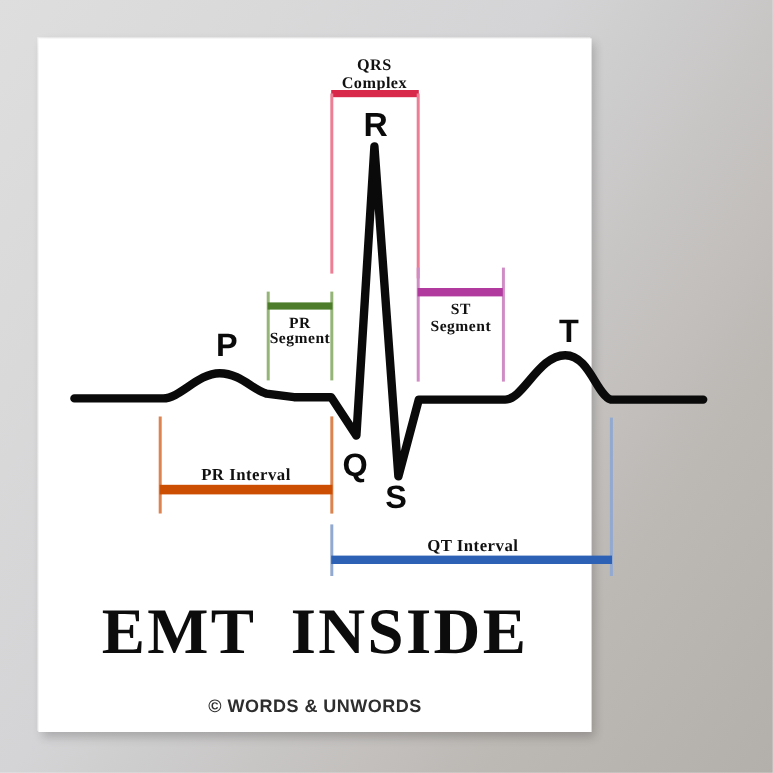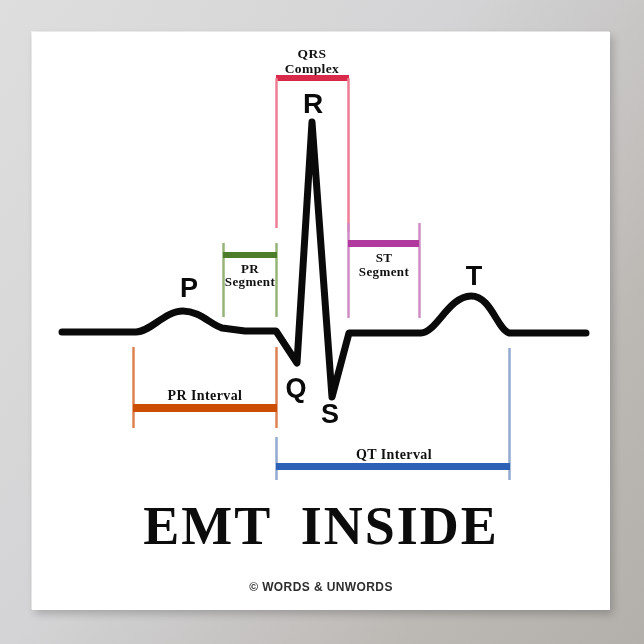--- a/index.html
+++ b/index.html
@@ -11,21 +11,21 @@
     font-family: "Liberation Sans", sans-serif;
   }
   body {
     background: linear-gradient(125deg, #dedede 0%, #d4d4d6 42%, #bcb8b4 78%, #b3afab 100%);
     position: relative;
   }
   .poster {
     position: absolute;
     left: 32px;
     top: 32px;
-    width: 578px;
+    width: 461px;
     height: 578px;
     background: #ffffff;
     box-shadow: 3px 4px 8px rgba(0,0,0,0.20), -1px -1px 0 rgba(255,255,255,0.6);
   }
   .diagram-svg {
     position: absolute;
     left: 0;
     top: 0;
     width: 578px;
     height: 578px;
@@ -57,21 +57,21 @@
     white-space: nowrap;
   }
   .copyright {
     position: absolute;
     left: 0;
     top: 548px;
     width: 100%;
     text-align: center;
     font-family: "Liberation Sans", sans-serif;
     font-weight: bold;
-    font-size: 12px;
+    font-size: 15px;
     letter-spacing: 0.4px;
     color: #2e2e2e;
   }
 </style>
 </head>
 <body>
 
 <div class="poster">
 
   <svg class="diagram-svg" viewBox="0 0 578 578">

